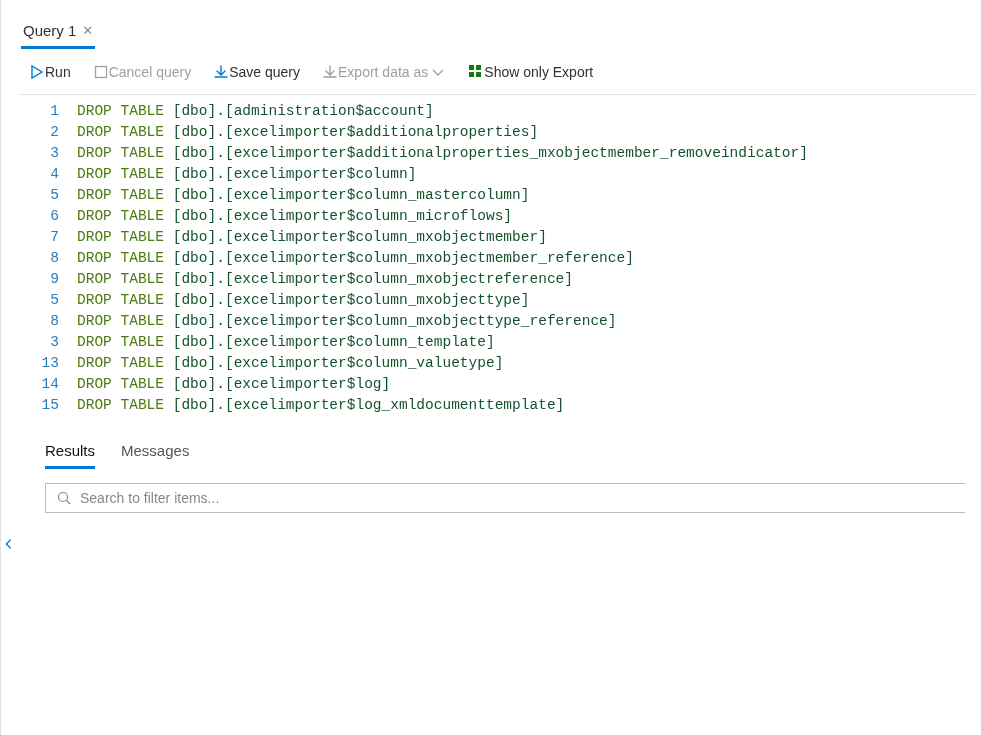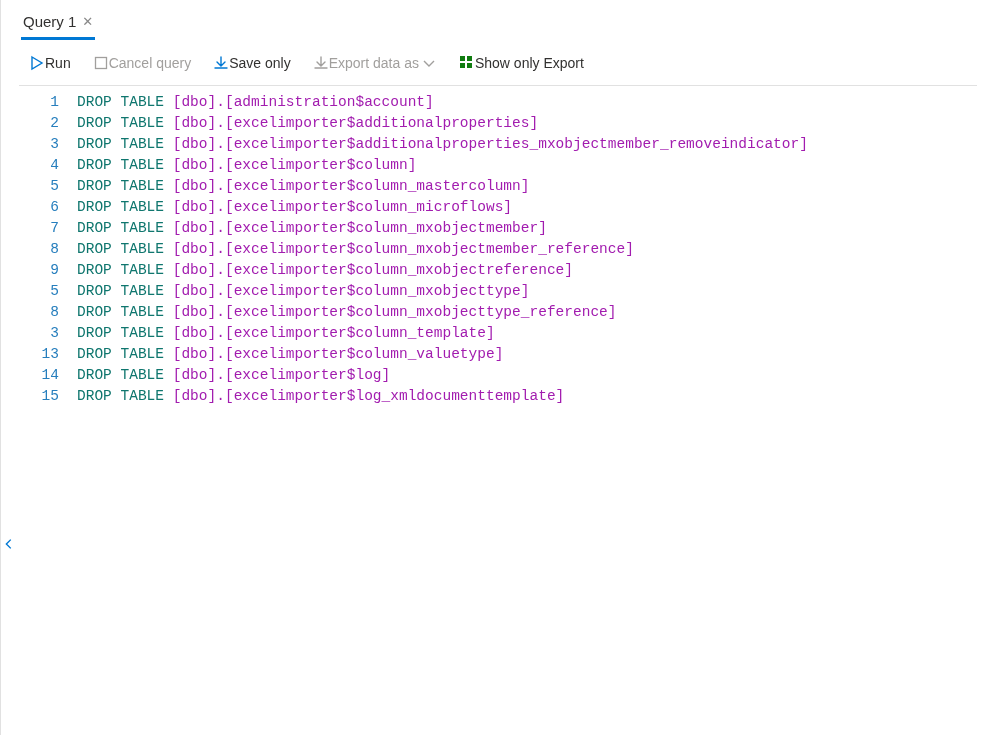--- a/index.html
+++ b/index.html
@@ -15,21 +15,21 @@
   }
   .panel {
     border-left: 1px solid #e1e1e1;
     height: 100%;
     padding-left: 0;
     position: relative;
   }
   
   .tabstrip {
     display: flex;
-    padding: 7px 20px 0 20px;
+    padding: 16px 20px 0 20px;
     border-bottom: 1px solid transparent;
   }
   .tab {
     display: flex;
     align-items: center;
     gap: 6px;
     padding: 6px 2px 10px 2px;
     margin-right: 18px;
     cursor: pointer;
     position: relative;
@@ -77,22 +77,22 @@
     padding: 6px 18px 6px 0;
     color: #267ebd;
     user-select: none;
     background: #fff;
   }
   .code {
     padding: 6px 0;
     white-space: pre;
     color: #000;
   }
-  .kw { color: #0f766e; }
-  .id { color: #a21caf; }
+  .kw { color: #4d7c0f; }
+  .id { color: #14532d; }
   .row { height: 21px; }
   
   .collapse-handle {
     position: absolute;
     left: 0;
     top: 530px;
     width: 16px;
     height: 28px;
     display: flex;
     align-items: center;
@@ -171,21 +171,21 @@
           </svg>
       </span>
       <span class="lbl">Cancel query</span>
     </div>
     <div class="tbtn">
       <span class="icon">
         <svg viewBox="0 0 16 16">
             <path d="M8 2 V10 M4 7 L8 11 L12 7 M2 13 H14" fill="none" stroke="#0078d4" stroke-width="1.4" stroke-linecap="round"></path>
           </svg>
       </span>
-      <span class="lbl">Save only</span>
+      <span class="lbl">Save query</span>
     </div>
     <div class="tbtn disabled">
       <span class="icon">
         <svg viewBox="0 0 16 16">
             <path d="M8 2 V10 M4 7 L8 11 L12 7 M2 13 H14" fill="none" stroke="#a19f9d" stroke-width="1.4" stroke-linecap="round"></path>
           </svg>
       </span>
       <span class="lbl">Export data as</span>
       <span class="icon chev">
         <svg viewBox="0 0 16 16">
@@ -227,15 +227,28 @@
     <div class="code" id="code"><div class="row"><span class="kw">DROP TABLE</span><span class="id"> [dbo].[administration$account]</span></div><div class="row"><span class="kw">DROP TABLE</span><span class="id"> [dbo].[excelimporter$additionalproperties]</span></div><div class="row"><span class="kw">DROP TABLE</span><span class="id"> [dbo].[excelimporter$additionalproperties_mxobjectmember_removeindicator]</span></div><div class="row"><span class="kw">DROP TABLE</span><span class="id"> [dbo].[excelimporter$column]</span></div><div class="row"><span class="kw">DROP TABLE</span><span class="id"> [dbo].[excelimporter$column_mastercolumn]</span></div><div class="row"><span class="kw">DROP TABLE</span><span class="id"> [dbo].[excelimporter$column_microflows]</span></div><div class="row"><span class="kw">DROP TABLE</span><span class="id"> [dbo].[excelimporter$column_mxobjectmember]</span></div><div class="row"><span class="kw">DROP TABLE</span><span class="id"> [dbo].[excelimporter$column_mxobjectmember_reference]</span></div><div class="row"><span class="kw">DROP TABLE</span><span class="id"> [dbo].[excelimporter$column_mxobjectreference]</span></div><div class="row"><span class="kw">DROP TABLE</span><span class="id"> [dbo].[excelimporter$column_mxobjecttype]</span></div><div class="row"><span class="kw">DROP TABLE</span><span class="id"> [dbo].[excelimporter$column_mxobjecttype_reference]</span></div><div class="row"><span class="kw">DROP TABLE</span><span class="id"> [dbo].[excelimporter$column_template]</span></div><div class="row"><span class="kw">DROP TABLE</span><span class="id"> [dbo].[excelimporter$column_valuetype]</span></div><div class="row"><span class="kw">DROP TABLE</span><span class="id"> [dbo].[excelimporter$log]</span></div><div class="row"><span class="kw">DROP TABLE</span><span class="id"> [dbo].[excelimporter$log_xmldocumenttemplate]</span></div></div>
   </div>
 
   <div class="collapse-handle">
     <svg viewBox="0 0 16 16" width="14" height="14">
         <path d="M10 3 L5 8 L10 13" fill="none" stroke="#0078d4" stroke-width="1.6"></path>
       </svg>
   </div>
 
   <div class="results">
+    <div class="rtabs">
+      <div class="rtab active">Results</div>
+      <div class="rtab">Messages</div>
+    </div>
+    <div class="searchbox">
+      <span class="icon">
+        <svg viewBox="0 0 16 16">
+            <circle cx="7" cy="7" r="4.5" fill="none" stroke="#888" stroke-width="1.2"></circle>
+            <line x1="10.5" y1="10.5" x2="14" y2="14" stroke="#888" stroke-width="1.2"></line>
+          </svg>
+      </span>
+      <input type="text" placeholder="Search to filter items..." style="">
+    </div>
   </div>
 
 </div>
 
 </body></html>

